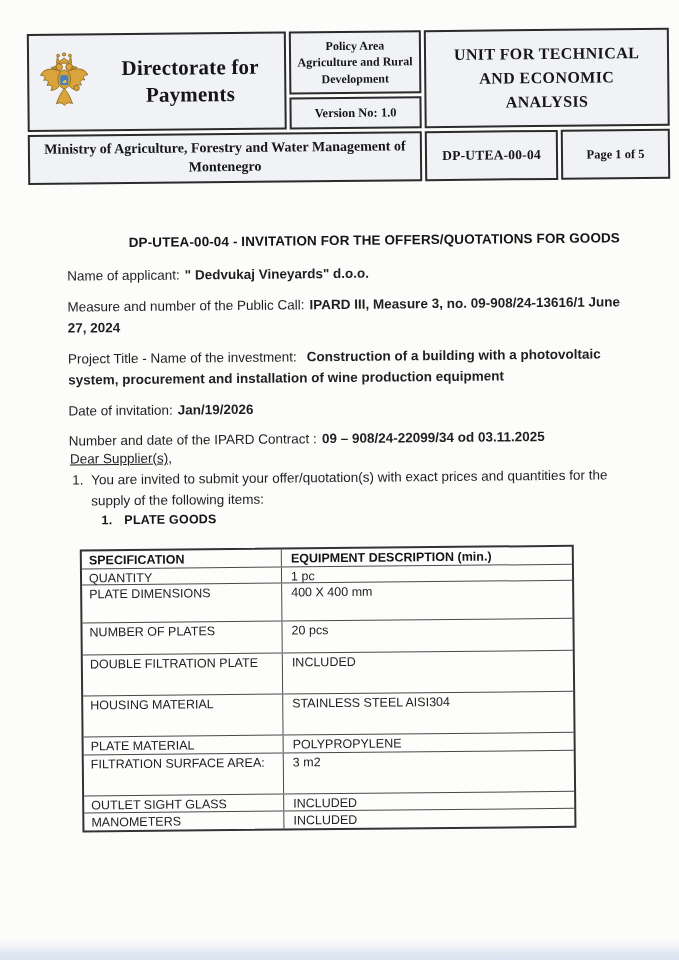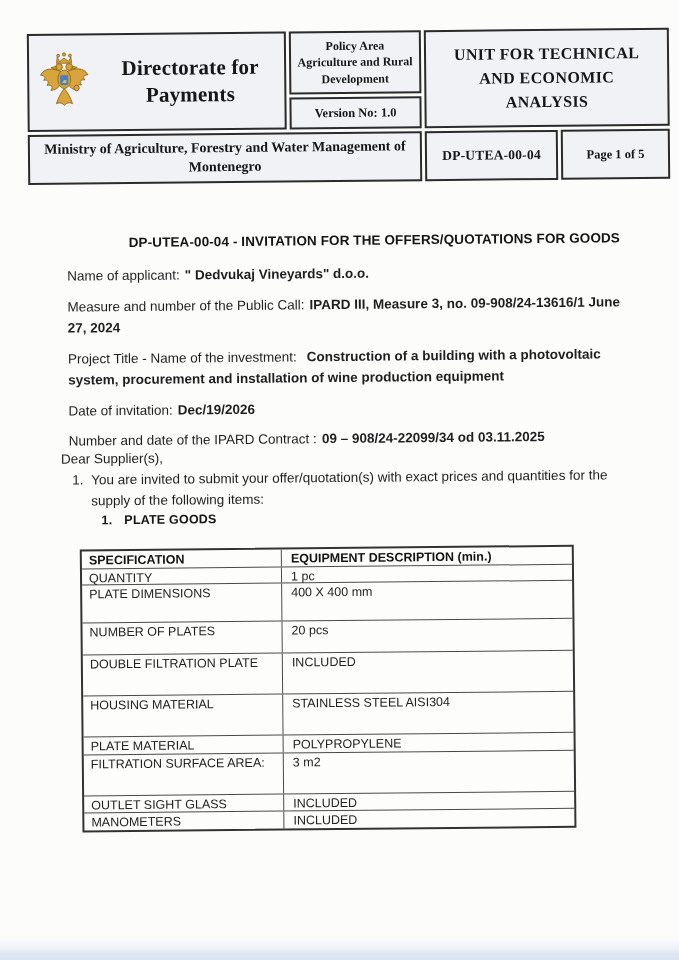--- a/index.html
+++ b/index.html
@@ -53,21 +53,21 @@
     position: absolute; left: 110px; right: 38px; top: 233px;
     text-align: center;
     font-weight: bold; font-size: 13.5px; color: #151515;
     letter-spacing: 0.1px;
   }
   .fields { position: absolute; left: 68px; top: 263px; width: 560px; }
   .fline { font-size: 13.5px; line-height: 21.5px; margin-bottom: 9px; }
   .fval { margin-left: 5px; font-weight: 700; }
   .fline-3 .fval { margin-left: 10px; }
 
-  .salutation { position: absolute; left: 60px; top: 449px; font-size: 13.5px; }
+  .salutation { position: absolute; left: 69px; top: 449px; font-size: 13.5px; text-decoration: underline; }
   .intro {
     position: absolute; left: 71px; top: 467px; width: 556px;
     font-size: 13.5px; line-height: 21px;
     padding-left: 19px;
   }
   .intro .num { position: absolute; left: 0; top: 0; }
   .item-heading {
     position: absolute; left: 100px; top: 511px;
     font-weight: bold; font-size: 12.5px; color: #141414;
     letter-spacing: 0.2px;
@@ -159,21 +159,21 @@
       <div class="fline">
         <span>Name of applicant:</span><span class="fval">" Dedvukaj Vineyards" d.o.o.</span>
       </div>
       <div class="fline">
         <span>Measure and number of the Public Call:</span><span class="fval">IPARD III, Measure 3, no. 09-908/24-13616/1 June 27, 2024</span>
       </div>
       <div class="fline fline-3">
         <span>Project Title - Name of the investment:</span><span class="fval">Construction of a building with a photovoltaic system, procurement and installation of wine production equipment</span>
       </div>
       <div class="fline">
-        <span>Date of invitation:</span><span class="fval">Dec/19/2026</span>
+        <span>Date of invitation:</span><span class="fval">Jan/19/2026</span>
       </div>
       <div class="fline">
         <span>Number and date of the IPARD Contract :</span><span class="fval">09 – 908/24-22099/34 od 03.11.2025</span>
       </div>
     </div>
 
     <div class="salutation">Dear Supplier(s),</div>
     <div class="intro">
       <span class="num">1.</span>
       <span>You are invited to submit your offer/quotation(s) with exact prices and quantities for the supply of the following items:</span>

